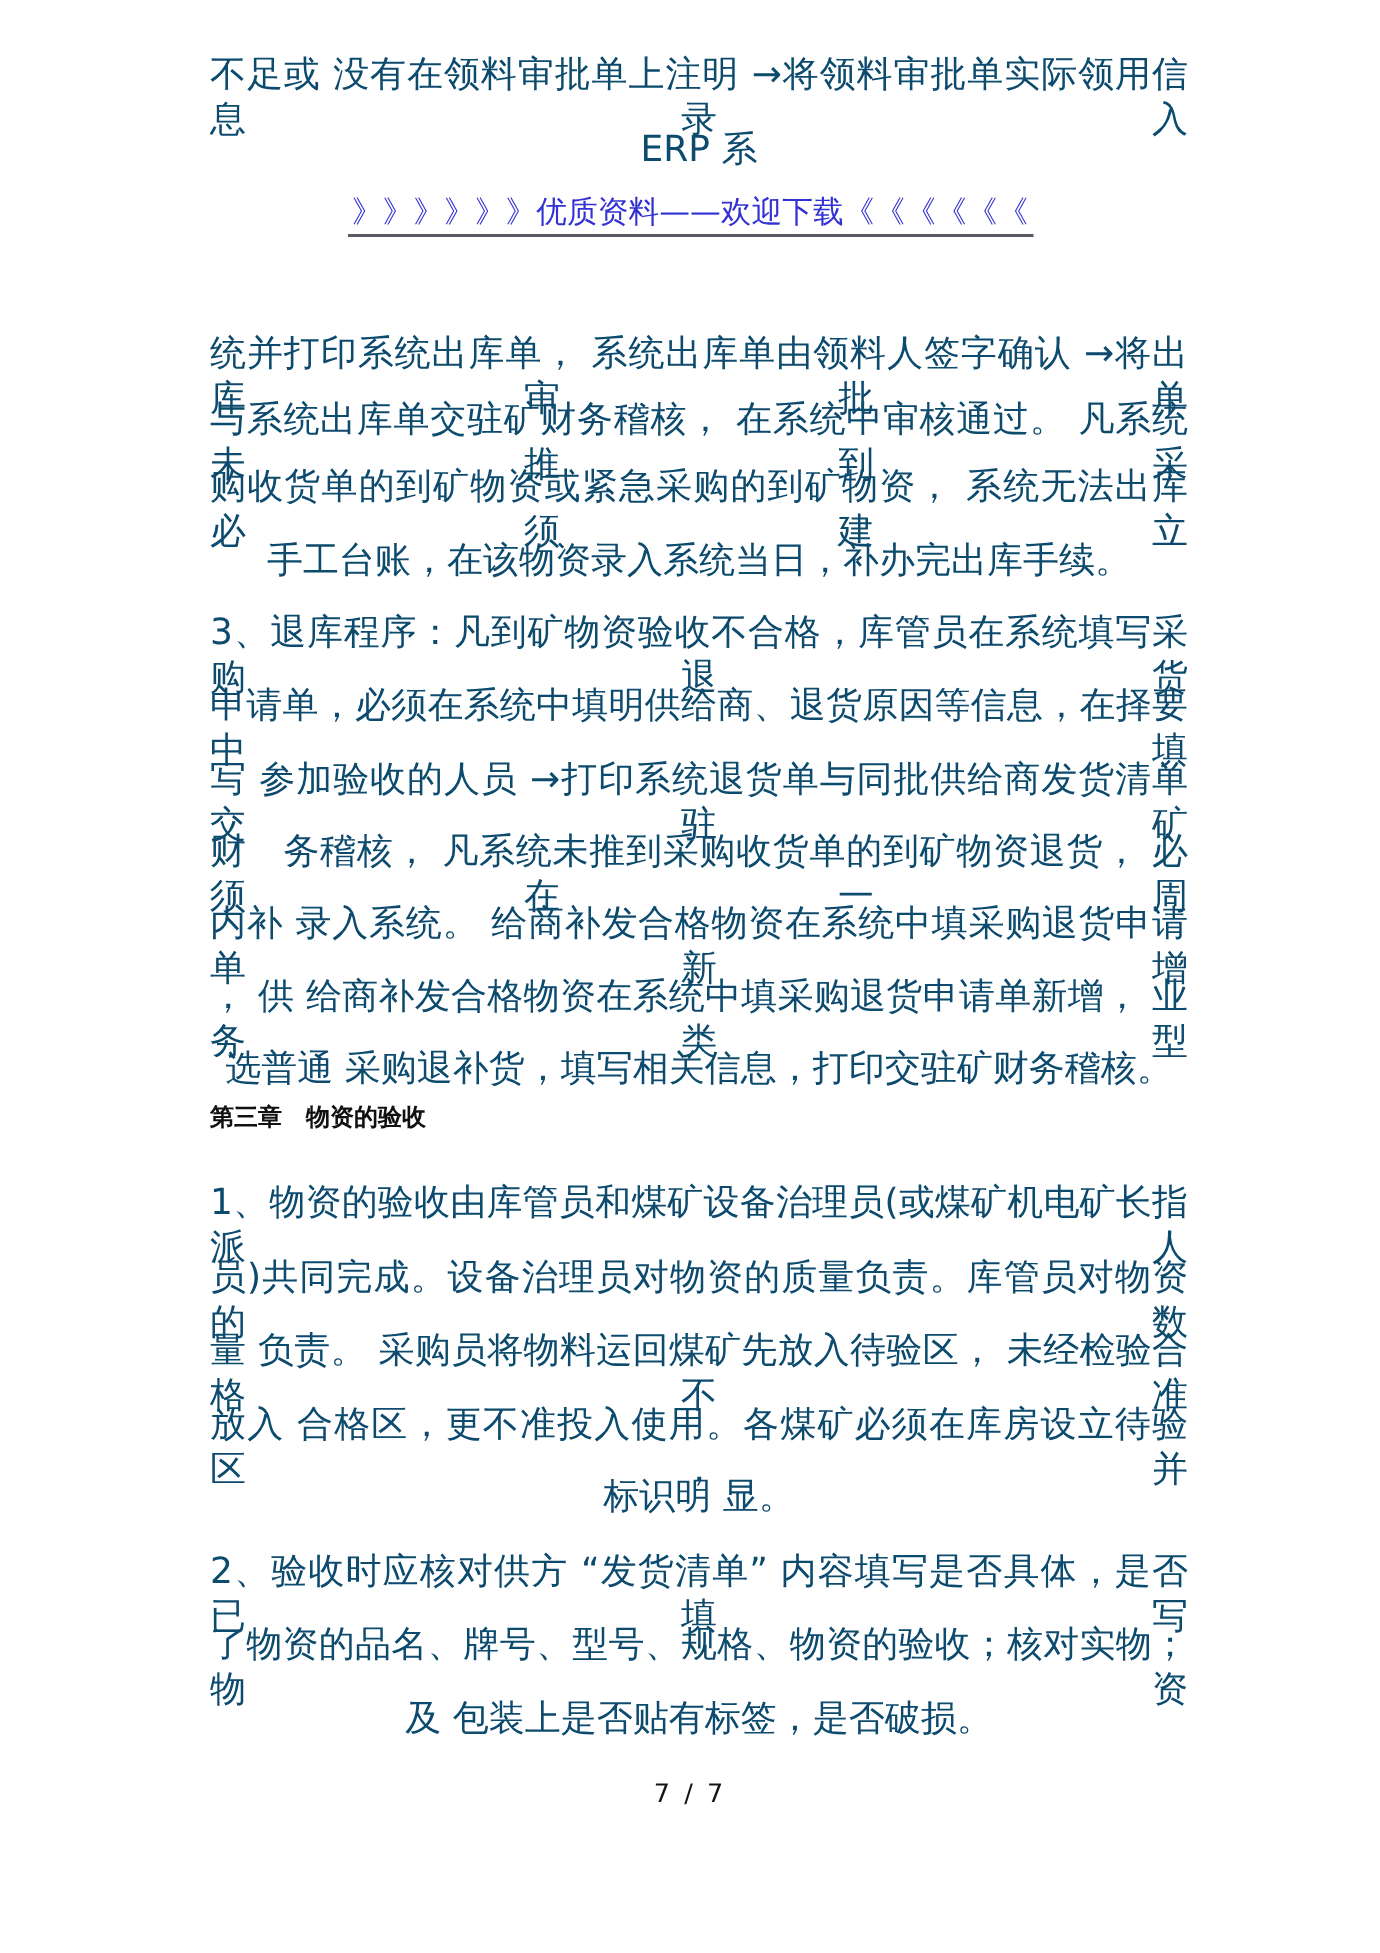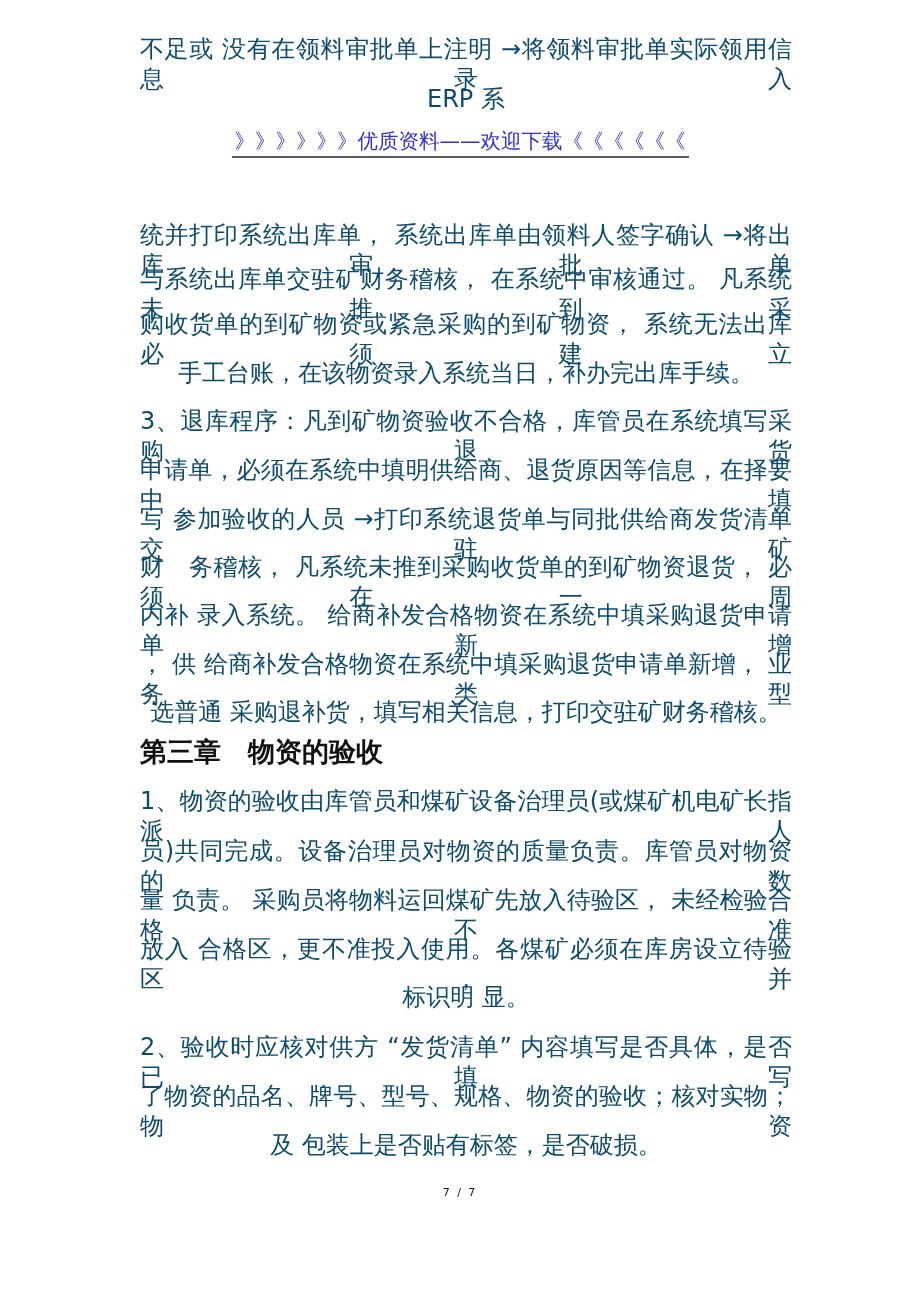--- a/index.html
+++ b/index.html
@@ -39,21 +39,21 @@
   }
   .line.justify {
     text-align: justify;
     text-align-last: justify;
   }
   .line.plain {
     text-align: center;
   }
   .line.heading {
     font-weight: bold;
-    font-size: 27px;
+    font-size: 16px;
     color: #111111;
   }
   .linkrow {
     position: absolute;
     left: 0;
     top: 127px;
     width: 920px;
     text-align: center;
     z-index: 1;
   }
@@ -65,21 +65,21 @@
     padding: 0 3px 1px 3px;
     cursor: pointer;
     white-space: nowrap;
   }
   .footer {
     position: absolute;
     left: 0;
     top: 1186px;
     width: 920px;
     text-align: center;
-    font-size: 11px;
+    font-size: 17px;
     color: #141414;
     z-index: 1;
     letter-spacing: 2px;
   }
 </style>
 </head>
 <body>
 
 <div id="page">
 

